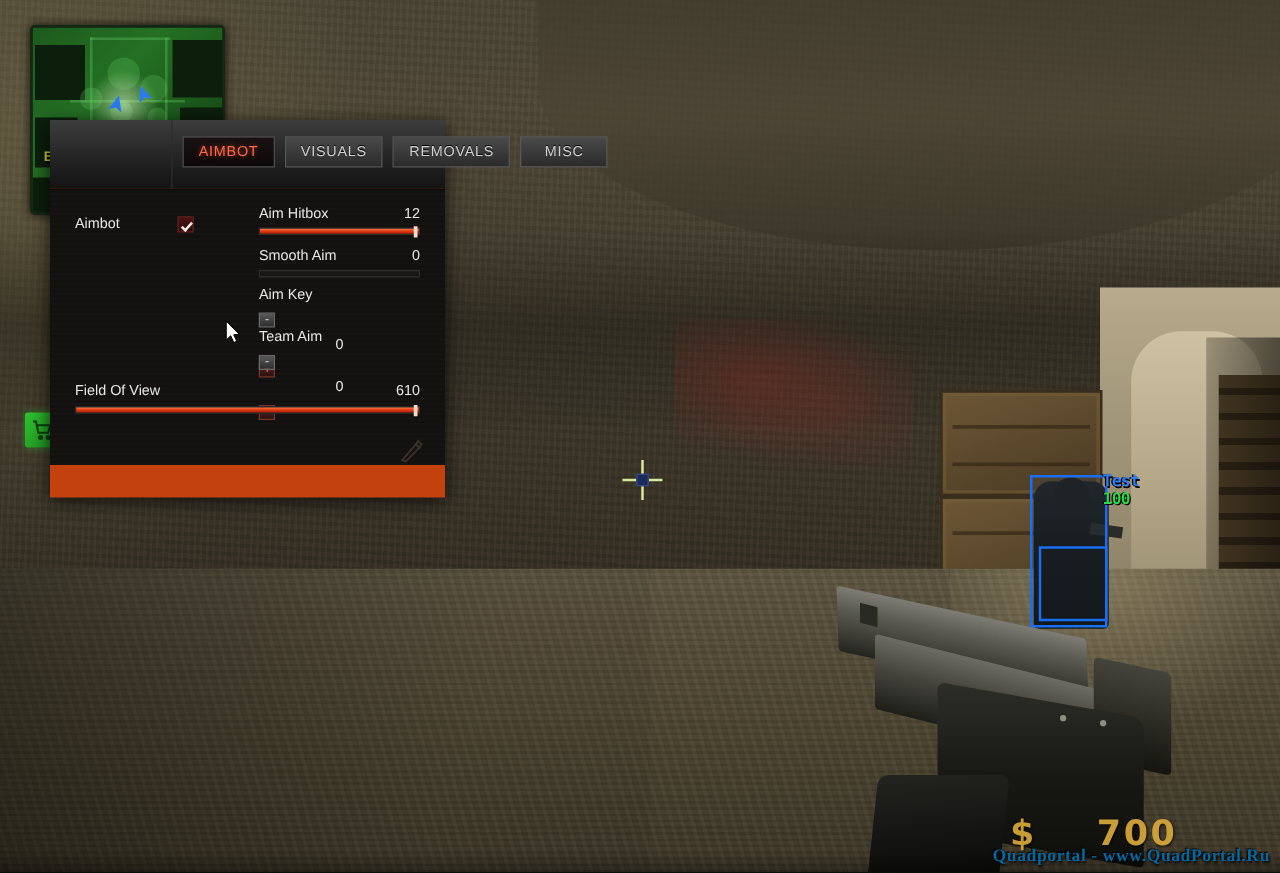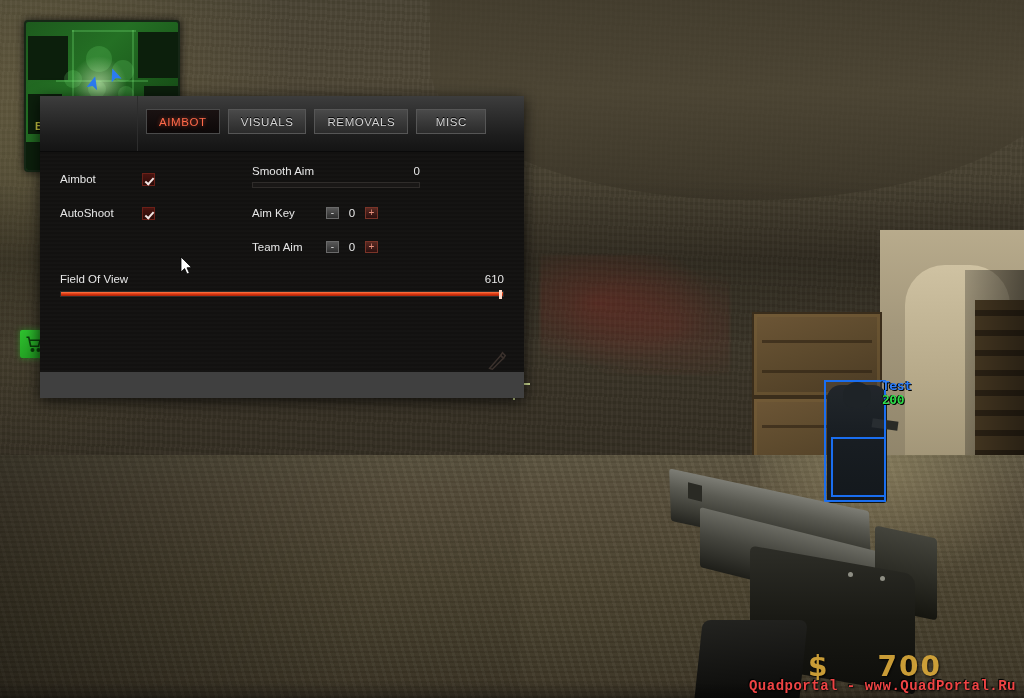--- a/index.html
+++ b/index.html
@@ -216,22 +216,22 @@
   .cart-icon {
     position:absolute; left:20px; top:330px; width:28px; height:28px;
     background:linear-gradient(135deg,#2fc22f,#1c8c1c);
     border-radius:2px; display:flex; align-items:center; justify-content:center;
     box-shadow:0 0 6px rgba(30,200,30,.45);
   }
   .cart-icon svg { width:18px; height:18px; }
 
   
   #menu {
-    position:absolute; left:40px; top:96px; width:484px; height:302px;
-    background:#404040;
+    position:absolute; left:40px; top:96px; width:316px; height:302px;
+    background:#c2410c;
     box-shadow:0 3px 14px rgba(0,0,0,.75);
     font-family:"Liberation Sans", sans-serif;
     z-index:50;
   }
   .menu-topbar {
     position:relative; height:56px;
     background:linear-gradient(180deg,#3d3d3d 0%, #2b2b2b 40%, #1d1d1d 72%, #141414 100%);
     border-bottom:1px solid #0a0a0a;
   }
   .topbar-left-pad { position:absolute; left:0; top:0; width:98px; height:100%;
@@ -294,21 +294,21 @@
     border:1px solid #2f2c2a; position:relative;
   }
   .sl-fill {
     position:absolute; left:0; top:0; bottom:0;
     background:linear-gradient(180deg,#ff7d4a 0%, #e23c14 45%, #a82208 100%);
   }
   .sl-knob {
     position:absolute; top:-2px; width:3px; height:9px; background:#ffd9c8;
   }
 
-  .step-row { height:34px; display:flex; align-items:center; gap:8px; }
+  .step-row { height:34px; display:flex; gap:8px;flex-direction:column; }
   .step-name { font-size:11.5px; color:#e6e6e6; width:66px; }
   .btn-sq {
     width:13px; height:12px; display:flex; align-items:center; justify-content:center;
     font-size:10px; line-height:1; cursor:pointer;
   }
   .btn-minus { background:linear-gradient(180deg,#585858,#2e2e2e); border:1px solid #6a6a6a; color:#d8d8d8; }
   .btn-plus { background:linear-gradient(180deg,#5a2a22,#2c1110); border:1px solid #7a3428; color:#e8907c; }
   .step-val { font-size:11.5px; color:#e9e9e9; min-width:10px; text-align:center; }
 
   .fov-block { padding:6px 20px 0 20px;text-align:center; }
@@ -329,22 +329,22 @@
 
   
   .money {
     position:absolute; left:808px; top:650px; z-index:60;
     color:#d9a83a; font-family:"DejaVu Sans", sans-serif; font-size:28px;
     font-weight:bold; letter-spacing:2px; text-shadow:1px 1px 2px rgba(0,0,0,.8);
     display:flex; gap:48px; align-items:center; opacity:.92;
   }
   .watermark {
     position:absolute; right:8px; bottom:4px; z-index:70;
-    font-family:Liberation Mono, monospace; font-size:14px; font-weight:bold;
-    color:#ef4444; letter-spacing:.5px;
+    font-family:Liberation Serif, serif; font-size:14px; font-weight:bold;
+    color:#0369a1; letter-spacing:.5px;
     text-shadow:1px 1px 2px #000, -1px -1px 1px #000;
   }
   .hud-bottom-fade {
     position:absolute; left:0; bottom:0; width:1024px; height:16px;
     background:linear-gradient(180deg, rgba(0,0,0,0), rgba(0,0,0,0.30));
   }
 </style>
 </head>
 <body>
 
@@ -377,21 +377,21 @@
   </div>
   <div class="floor-light"></div>
   <div class="floor-shadow-l"></div>
 
   <div class="player"></div>
   <div class="player-head"></div>
   <div class="player-gun"></div>
   <div class="esp-box"></div>
   <div class="esp-box2"></div>
   <div class="esp-name">Test</div>
-  <div class="esp-hp">200</div>
+  <div class="esp-hp">100</div>
 
   <div class="crosshair">
     <div class="h"></div>
     <div class="v"></div>
     <div class="dot"></div>
   </div>
 
   <div class="weapon">
     <div class="wp-slide"></div>
     <div class="wp-sight"></div>
@@ -459,28 +459,34 @@
 
 
   <div class="menu-body">
     <div class="grid">
 
       <div class="col-left">
         <div class="opt-row">
           <span class="opt-label">Aimbot</span>
           <span class="cb on"></span>
         </div>
-        <div class="opt-row">
-          <span class="opt-label">AutoShoot</span>
-          <span class="cb on"></span>
+      </div>
+
+      <div class="col-right">
+
+        <div class="sl-row">
+          <div class="sl-head">
+            <span class="sl-name">Aim Hitbox</span>
+            <span class="sl-val">12</span>
+          </div>
+          <div class="sl-track">
+            <div class="sl-fill" style="width:100%"></div>
+            <div class="sl-knob" style="left:calc(100% - 4px)"></div>
+          </div>
         </div>
-      </div>
-
-      <div class="col-right">
-
 
         <div class="sl-row">
           <div class="sl-head">
             <span class="sl-name">Smooth Aim</span>
             <span class="sl-val">0</span>
           </div>
           <div class="sl-track">
             <div class="sl-fill" style="width:0%"></div>
           </div>
         </div>

